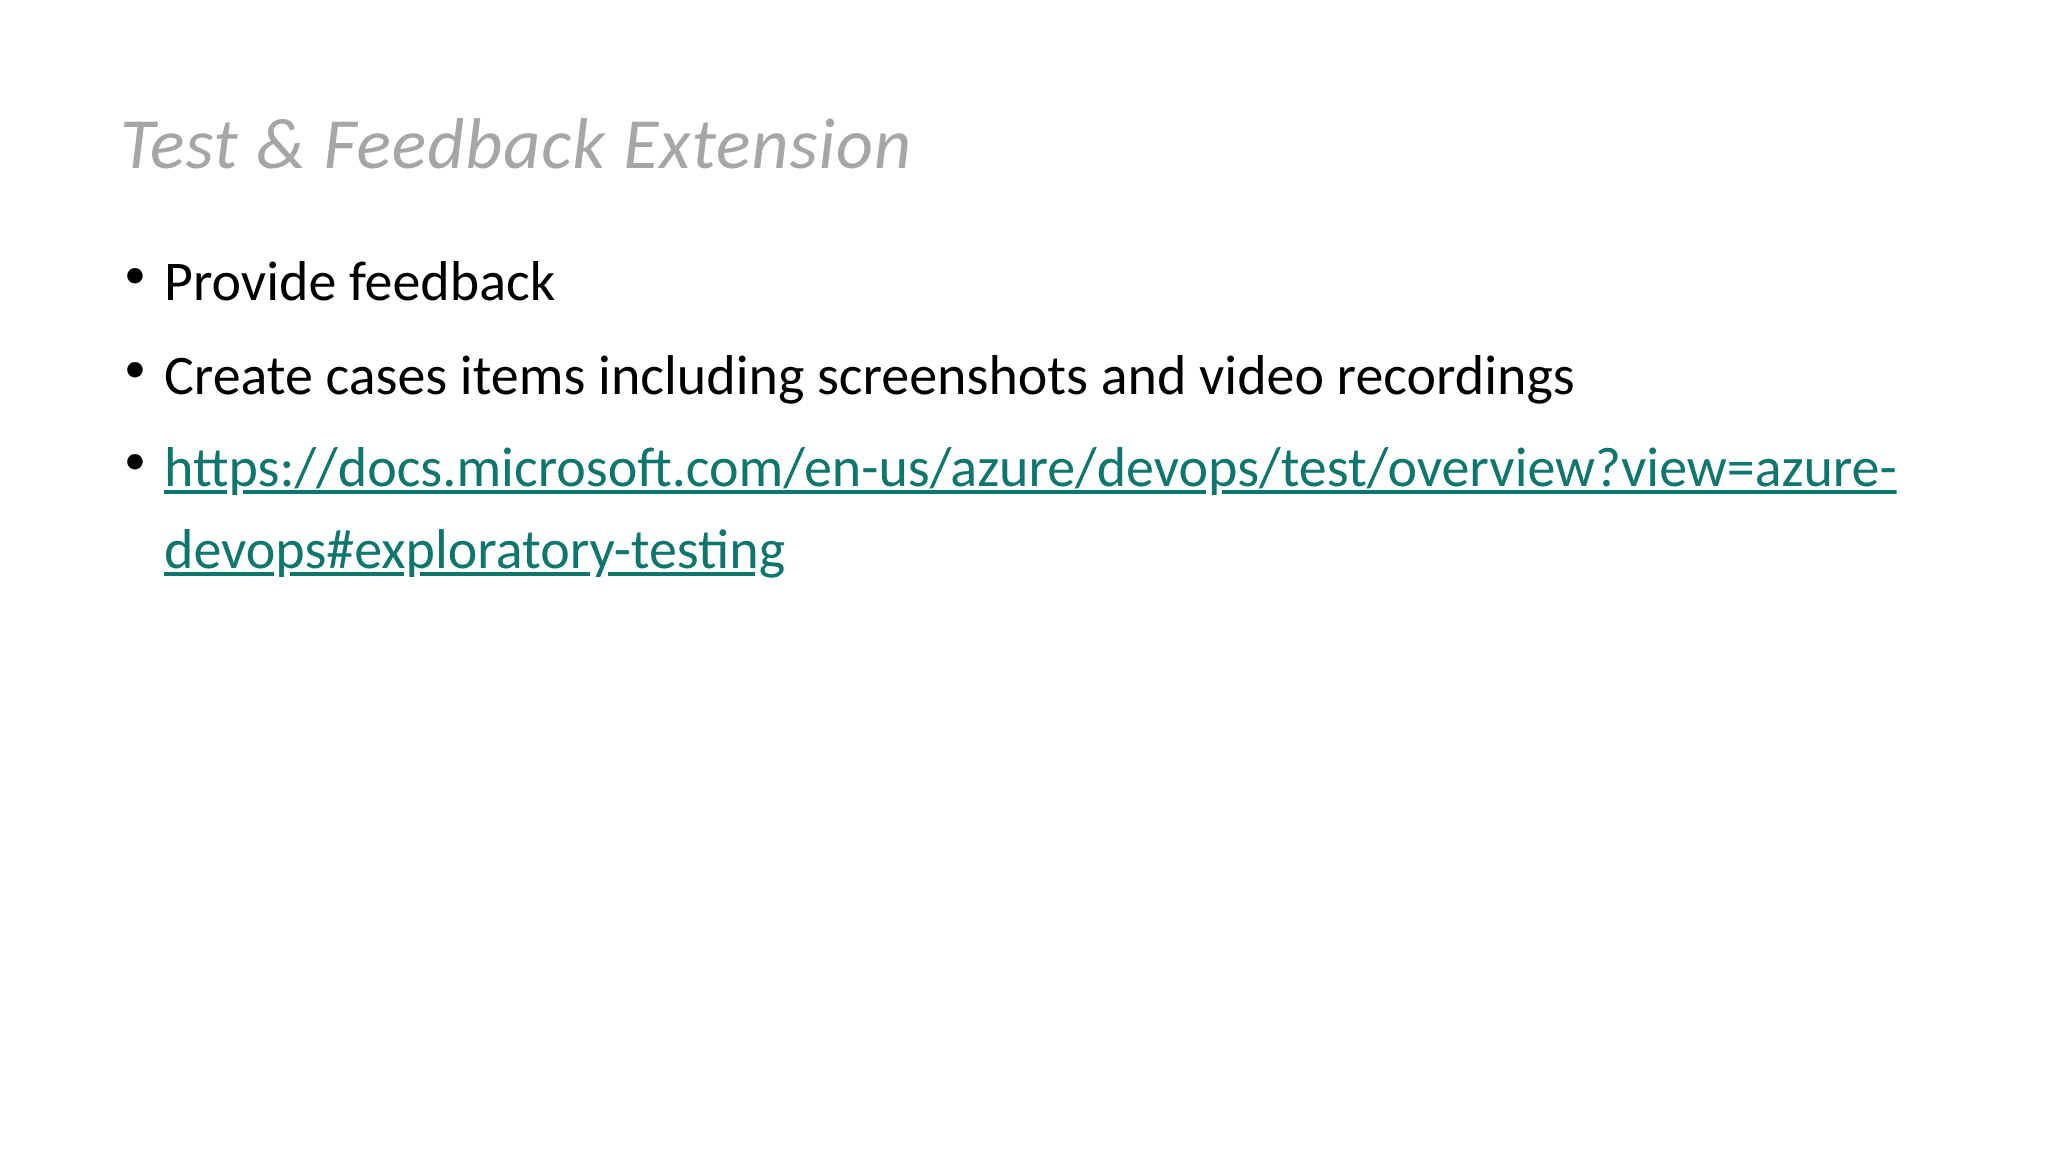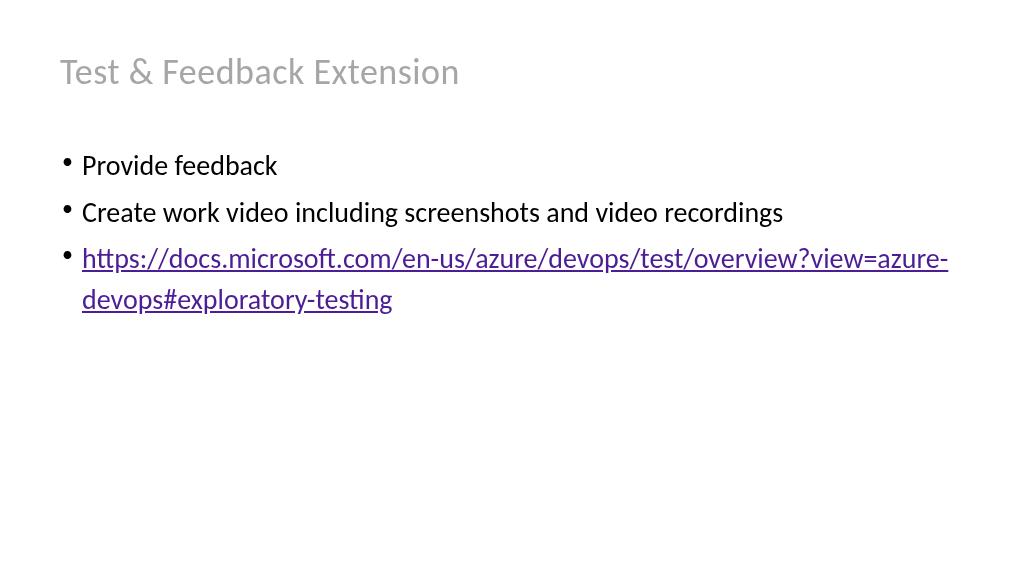--- a/index.html
+++ b/index.html
@@ -12,22 +12,23 @@
       height: 576px;
       background: #ffffff;
       font-family: Calibri, 'Segoe UI', Arial, sans-serif;
       padding: 50px 60px 40px 60px;
       overflow: hidden;
     }
     .title {
       font-size: 36px;
       font-weight: 400;
       color: #a6a6a6;
-      margin-bottom: 52px;
+      margin-bottom: 27px;
       letter-spacing: 0.5px;
+      font-style: italic;
     }
     ul.bullets {
       list-style: none;
       padding-left: 0;
     }
     ul.bullets li {
       font-size: 28px;
       color: #000000;
       line-height: 1.45;
       margin-bottom: 6px;
@@ -36,29 +37,29 @@
     }
     ul.bullets li::before {
       content: "•";
       position: absolute;
       left: 2px;
       top: 0;
       color: #000000;
       font-size: 22px;
     }
     ul.bullets li.link-item a {
-      color: #4c1d95;
+      color: #0f766e;
       text-decoration: underline;
       word-break: break-word;
     }
   </style>
 </head>
 <body>
 
 <h1 class="title">Test &amp; Feedback Extension</h1>
 
 <ul class="bullets">
   <li>Provide feedback</li>
-  <li>Create work video including screenshots and video recordings</li>
+  <li>Create cases items including screenshots and video recordings</li>
   <li class="link-item">
     <a href="#">https://docs.microsoft.com/en-us/azure/devops/test/overview?view=azure-devops#exploratory-testing</a>
   </li>
 </ul>
 
 </body></html>

